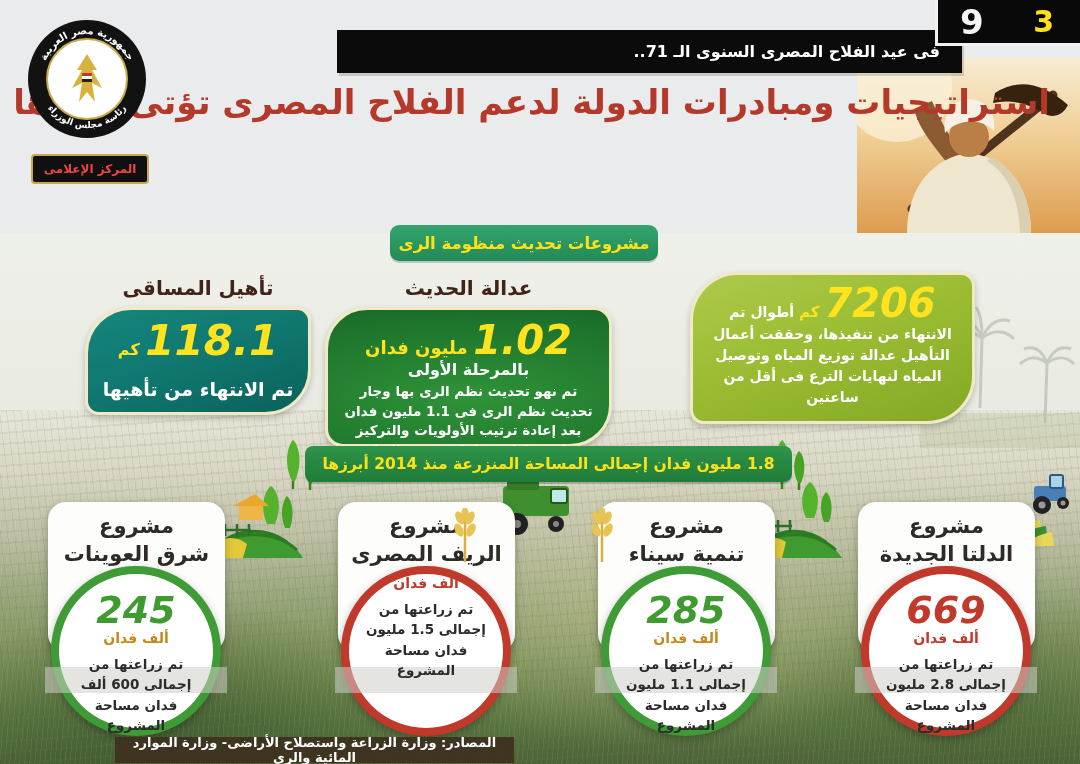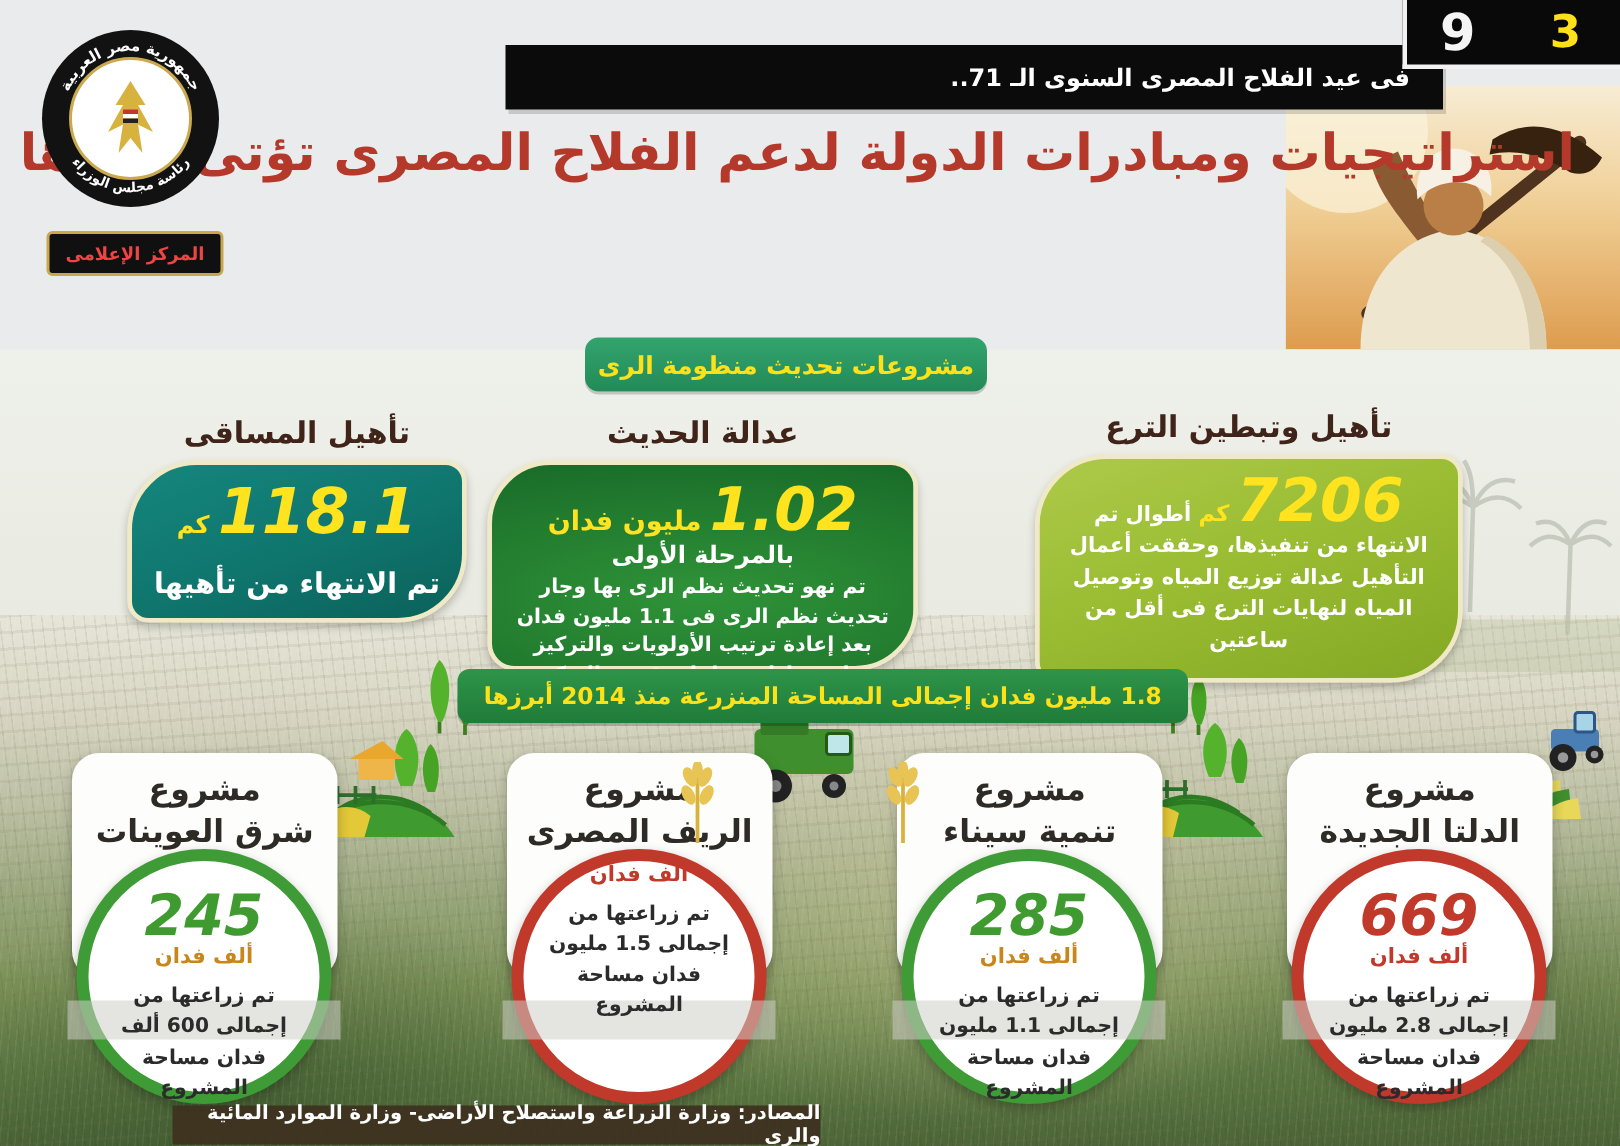--- a/index.html
+++ b/index.html
@@ -100,22 +100,22 @@
   .project.green .punit{color:#c8871c;}
   .band{position:absolute;left:-14px;right:-14px;top:93px;height:26px;background:rgba(205,205,198,.55);}
   .pdesc{position:relative;margin:8px auto 0;width:142px;color:#2b2b2b;font-size:13.5px;font-weight:800;line-height:1.5;}
   
   .decor{position:absolute;z-index:3;}
   .wheat{z-index:5;}
   .d-farm1{left:205px;top:484px;} .d-harv{left:455px;top:472px;} .d-farm2{left:748px;top:480px;}
   .d-tractor{left:978px;top:468px;} .d-w1{left:451px;top:508px;} .d-w2{left:588px;top:508px;}
   .d-tree-l{left:279px;top:437px;} .d-tree-r{left:768px;top:437px;}
   
-  .footer-bar{position:absolute;left:115px;top:737px;width:432px;height:26px;z-index:6;
-      background:rgba(62,49,32,.95);display:flex;align-items:center;justify-content:center;}
+  .footer-bar{position:absolute;left:115px;top:737px;width:399px;height:26px;z-index:6;
+      background:rgba(62,49,32,.95);display:flex;align-items:center;justify-content:center;text-align:center;}
   .footer-bar span{color:#fff;font-size:13px;font-weight:bold;}
 </style>
 </head>
 <body>
 
 <div id="poster">
 
   <div class="top-strip"></div>
   <div class="mid-strip"></div>
   <div class="field"></div>
@@ -190,21 +190,20 @@
   <div class="kicker">
     <span class="ar">فى عيد الفلاح المصرى السنوى الـ 71..</span>
   </div>
   <div class="title ar">استراتيجيات ومبادرات الدولة لدعم الفلاح المصرى تؤتى ثمارها</div>
 
   <div class="badge">
     <span class="ar">مشروعات تحديث منظومة الرى</span>
   </div>
 
   <div class="col col-canals">
-    <h3 class="ar">تأهيل وتبطين الترع</h3>
     <div class="card-canals">
       <p class="ar">
         <span class="big">7206</span>
         <span class="yel u">كم</span>
         <span>أطوال تم الانتهاء من تنفيذها، وحققت أعمال التأهيل عدالة توزيع المياه وتوصيل المياه لنهايات الترع فى أقل من ساعتين</span>
       </p>
     </div>
   </div>
 
   <div class="col col-modern">

